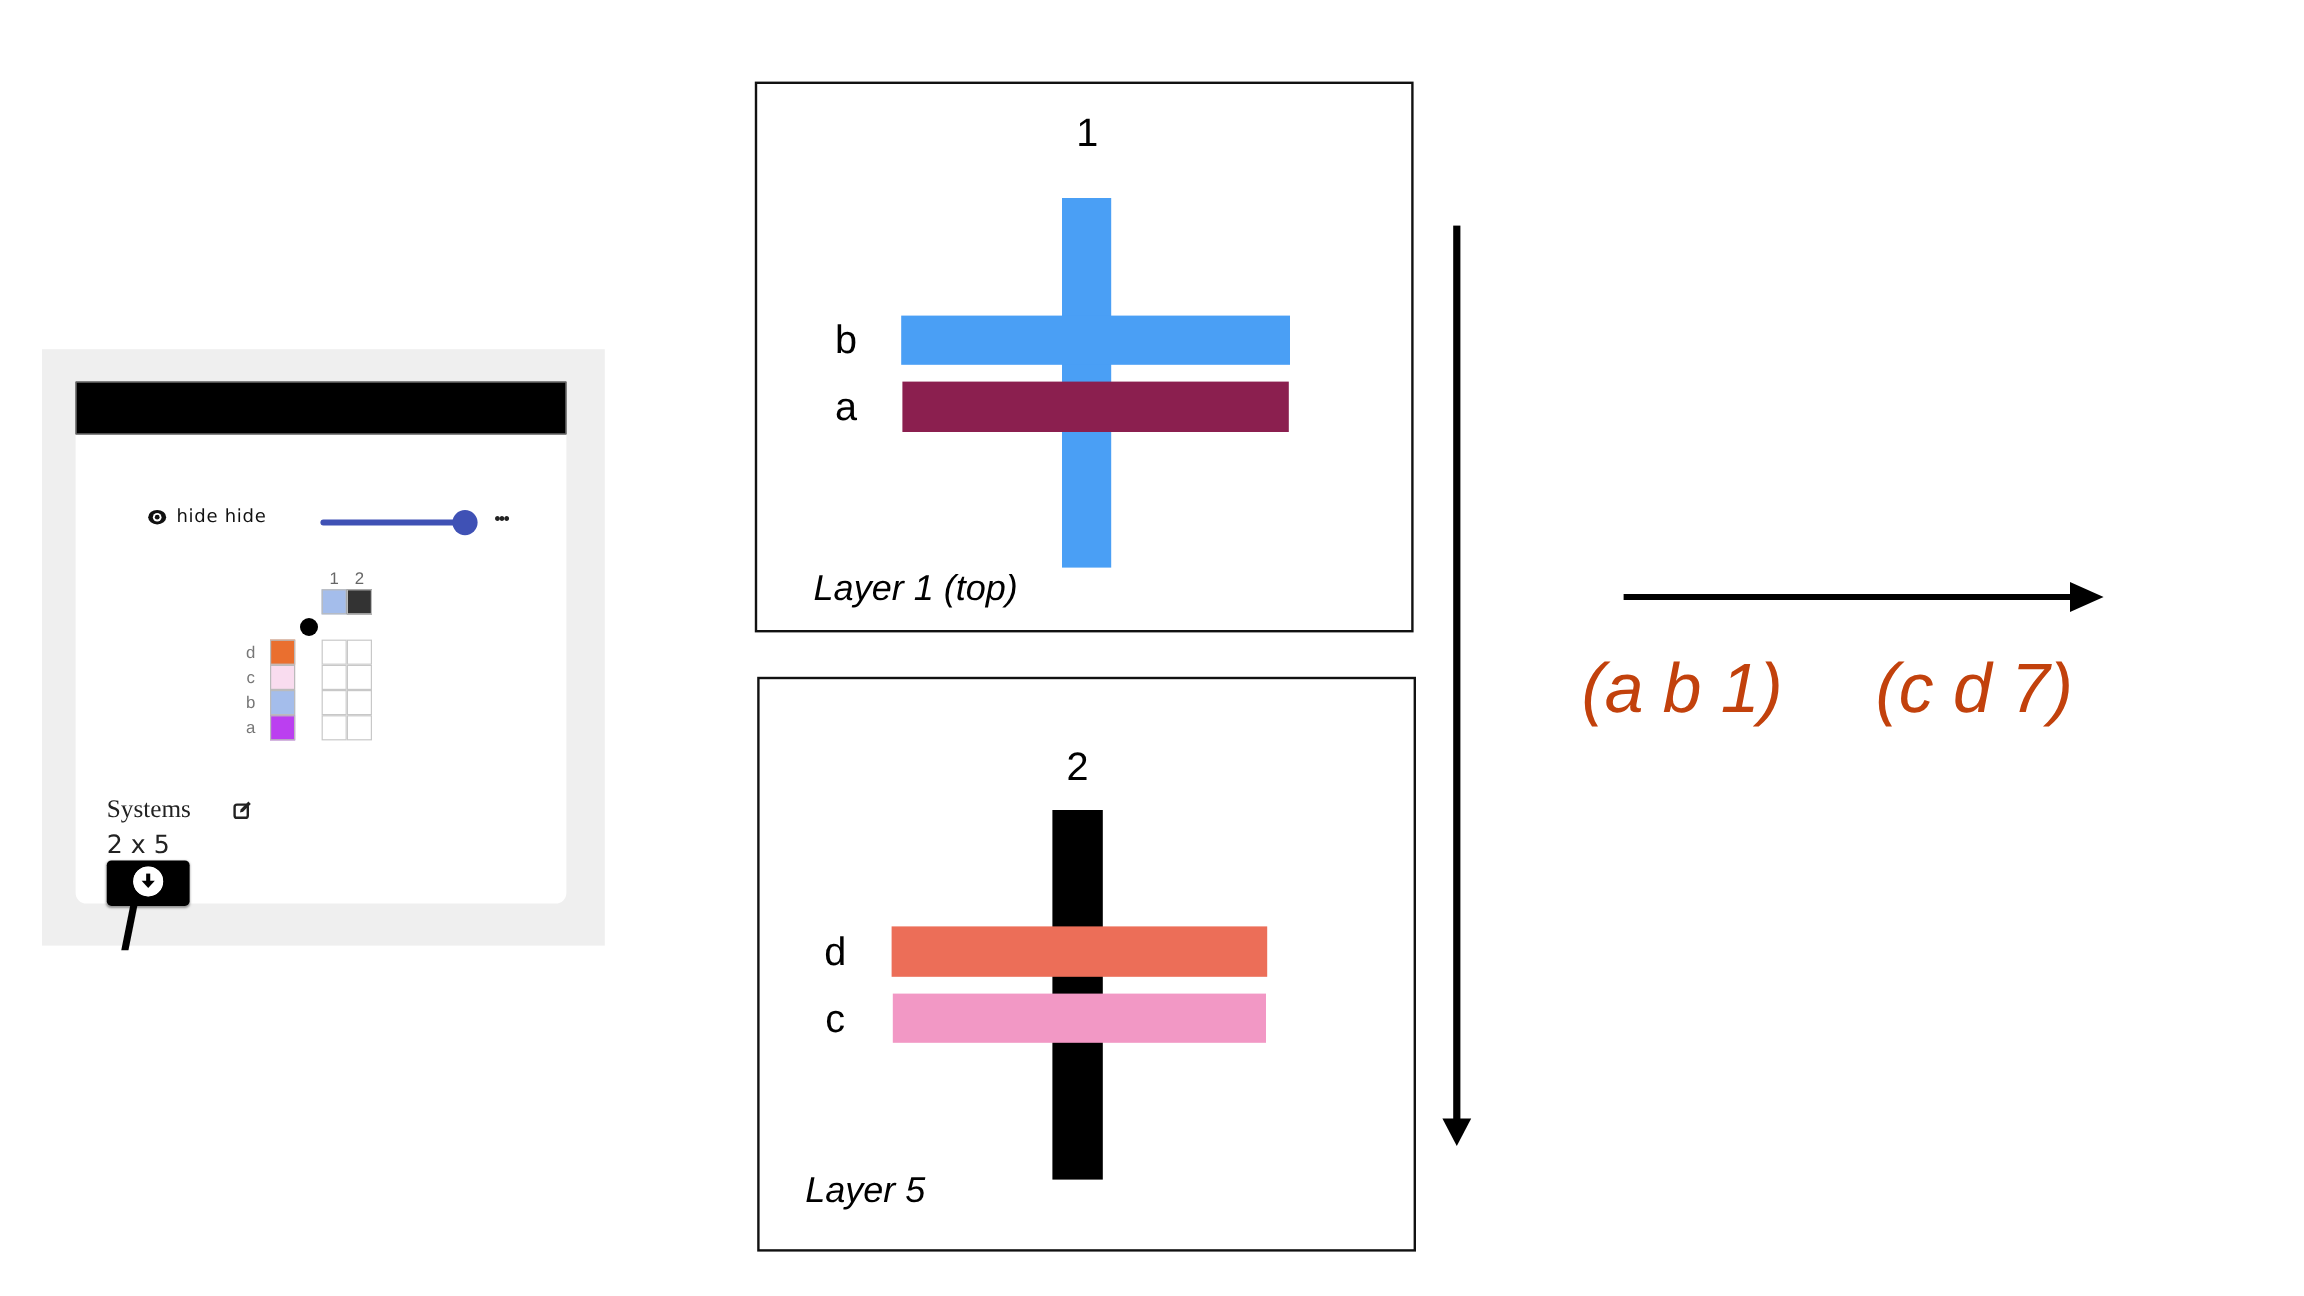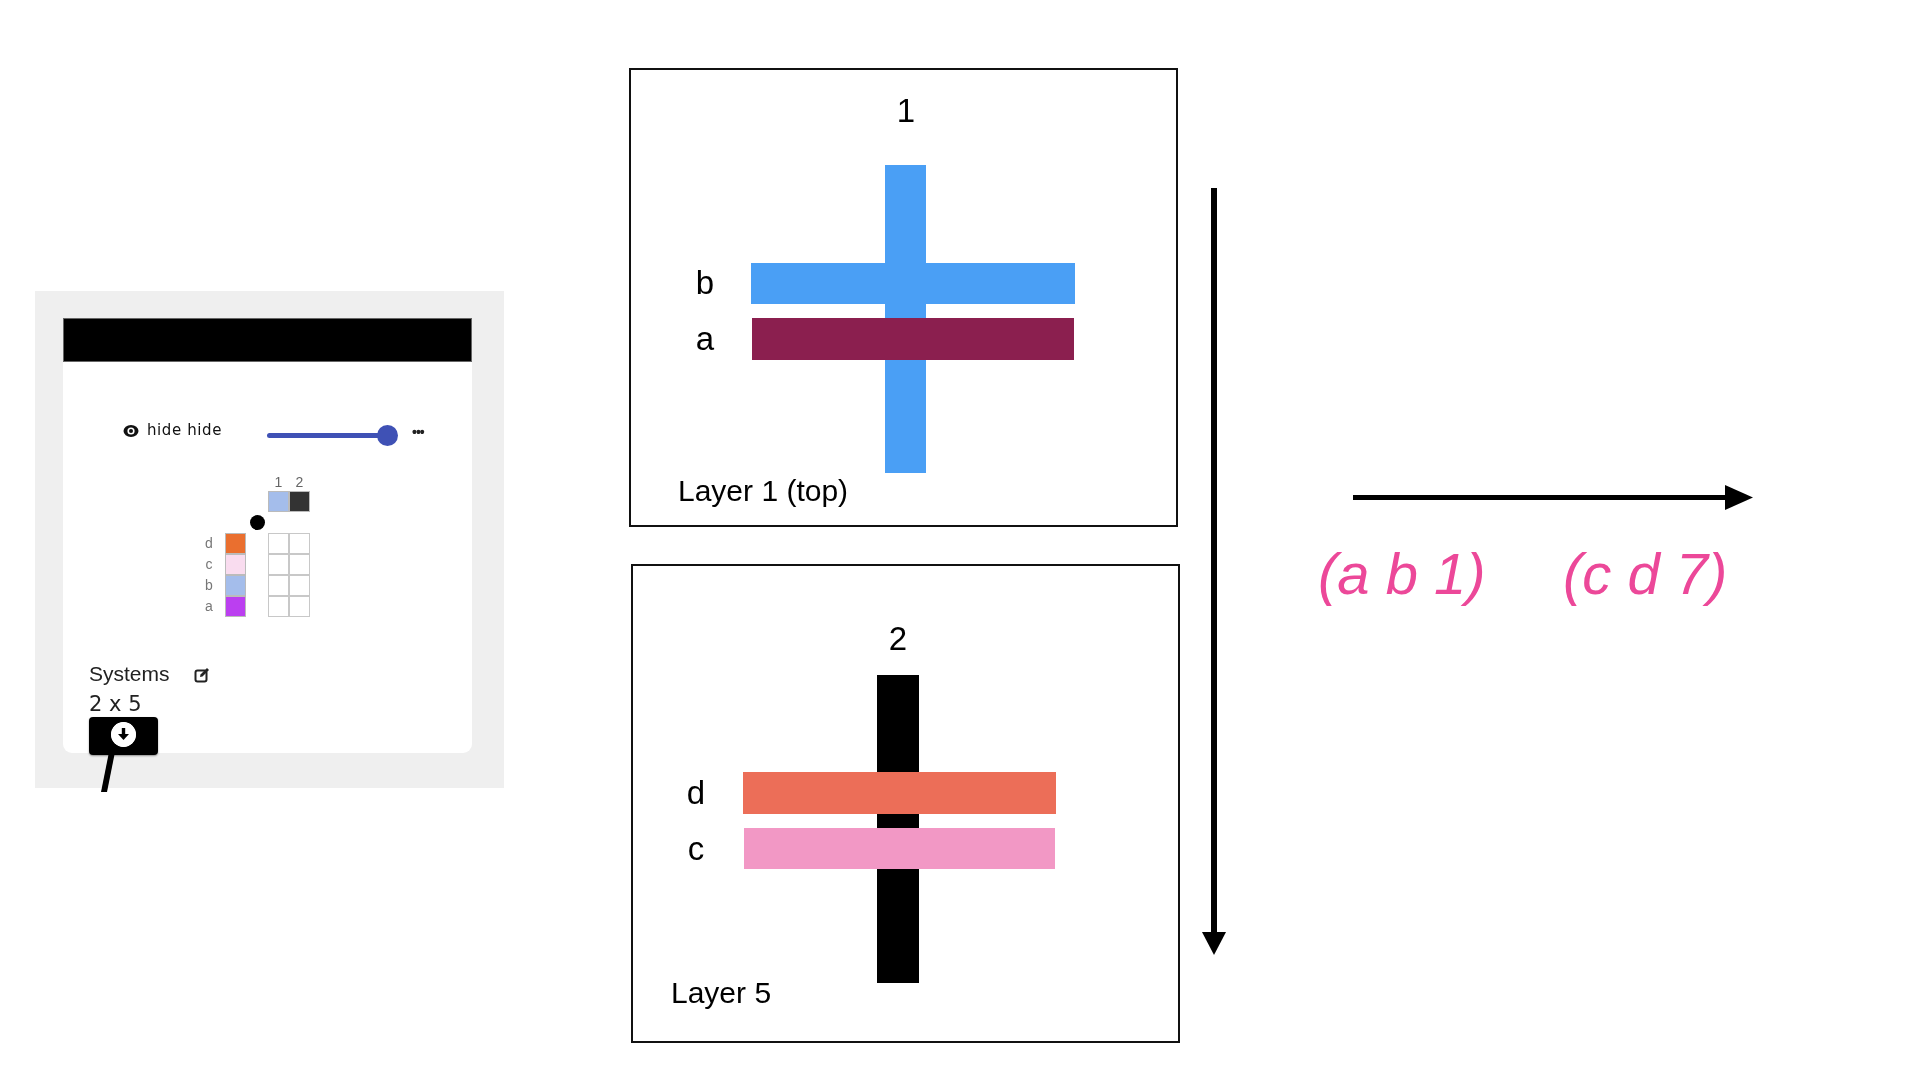--- a/index.html
+++ b/index.html
@@ -20,40 +20,40 @@
     #slider-track { left: 267px; top: 433px; width: 120px; height: 5px; border-radius: 3px; }
     #slider-knob { left: 375px; top: 425px; width: 21px; height: 21px; border-radius: 50%; }
     #more-dots { left: 412px; top: 424px; font-size: 14px; font-weight: bold; color: #222; letter-spacing: -1px; }
 
     .col-label { top: 474px; font-size: 14px; color: #666; width: 21px; text-align: center; }
     .swatch { width: 21px; height: 21px; box-sizing: border-box; border: 1px solid #bbb; }
     #warp-dot { left: 250px; top: 515px; width: 15px; height: 15px; border-radius: 50%; background: #000; }
     .row-label { left: 202px; width: 14px; font-size: 14px; color: #777; text-align: center; }
     .cell { width: 21px; height: 21px; box-sizing: border-box; border: 1px solid #c8c8c8; background: #fff; }
 
-    #systems-label { left: 89px; top: 662px; font-size: 21px; color: #222; font-family: Liberation Sans, sans-serif; }
+    #systems-label { left: 89px; top: 662px; font-size: 21px; color: #222; font-family: Liberation Serif, serif; }
     #edit-icon { left: 194px; top: 667px; width: 16px; height: 16px; }
     #dims-label { left: 89px; top: 692px; font-size: 21px; color: #222; font-family: "DejaVu Sans", sans-serif; }
     #download-button { left: 89px; top: 717px; width: 69px; height: 38px; background: #000; border-radius: 4px; box-shadow: 0 1px 2px rgba(0,0,0,0.4); }
     #download-circle { left: 111px; top: 722px; width: 25px; height: 25px; border-radius: 50%; background: #fff; }
     #callout-stem { left: 95px; top: 752px; width: 30px; height: 40px; }
 
     
     .layer-box { border: 2px solid #111; box-sizing: border-box; background: #fff; }
     #layer1-box { left: 629px; top: 68px; width: 549px; height: 459px; }
     #layer2-box { left: 631px; top: 564px; width: 549px; height: 479px; }
     .shaft-label { font-size: 33px; color: #000; width: 40px; text-align: center; }
     .weft-label { font-size: 33px; color: #000; width: 30px; text-align: center; }
-    .layer-caption { font-size: 30px; color: #000; white-space: nowrap; }
+    .layer-caption { font-size: 30px; font-style: italic; color: #000; white-space: nowrap; }
     .bar { position: absolute; }
 
     
     #vertical-arrow { left: 1195px; top: 185px; width: 40px; height: 775px; }
     #horizontal-arrow { left: 1350px; top: 482px; width: 410px; height: 30px; }
-    .seq-text { top: 540px; font-size: 58px; font-style: italic; color: #ec4899; white-space: nowrap; }
+    .seq-text { top: 540px; font-size: 58px; font-style: italic; color: #c2410c; white-space: nowrap; }
   </style>
 </head>
 <body>
 
 <div id="panel" class="abs"></div>
 <div id="card" class="abs"></div>
 <div id="card-header" class="abs"></div>
 
 <svg id="eye-icon" class="abs" viewBox="0 0 16 14">
   <ellipse cx="8" cy="7" rx="7.5" ry="6" fill="#111"></ellipse>

